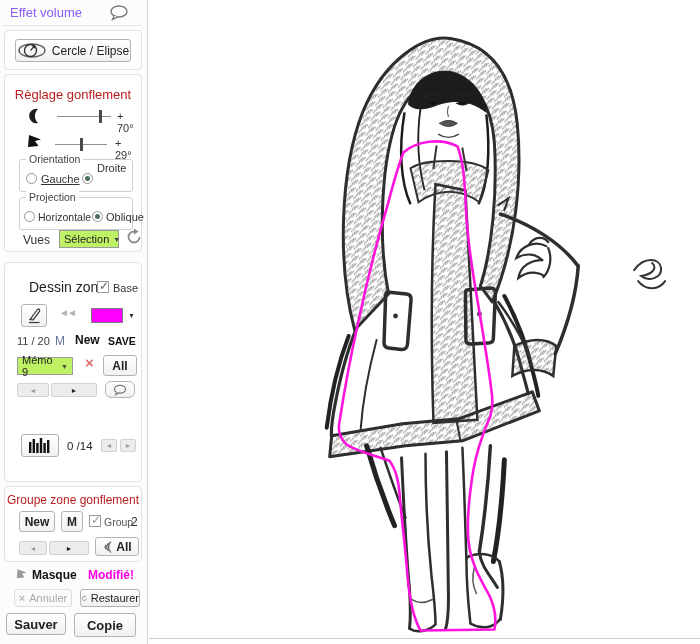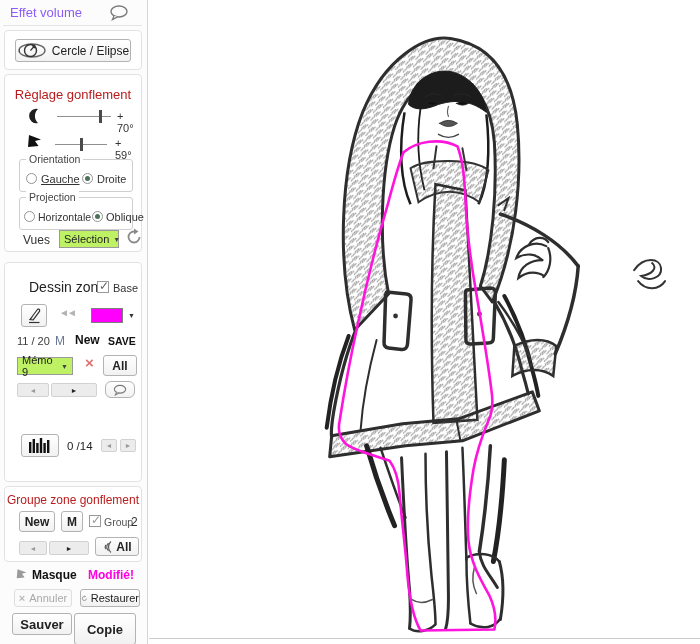--- a/index.html
+++ b/index.html
@@ -82,28 +82,28 @@
         <div class="slider-thumb" style="left:42px;"></div>
       </div>
       <div class="lbl abs" style="left:112px; top:35px;">+ 70°</div>
 
       <svg class="abs" style="left:22px; top:59px;" width="16" height="15" viewBox="0 0 16 15">
         <path d="M1,13 L2,1 L14,5.5 L8,7 L11.5,12 Z" fill="#111"></path>
       </svg>
       <div class="slider-track" style="left:50px; top:69px; width:52px;">
         <div class="slider-thumb" style="left:25px;"></div>
       </div>
-      <div class="lbl abs" style="left:110px; top:62px;">+ 59°</div>
+      <div class="lbl abs" style="left:110px; top:62px;">+ 29°</div>
 
       <div class="fieldset" style="left:14px; top:84px; width:114px; height:33px;">
         <span class="legend">Orientation</span>
         <span class="radio" style="position:absolute; left:6px; top:13px;"></span>
         <span class="lbl" style="position:absolute; left:21px; top:13px;text-decoration:underline;">Gauche</span>
         <span class="radio on" style="position:absolute; left:62px; top:13px;"></span>
-        <span class="lbl" style="position:absolute; left:77px; top:13px;">Droite</span>
+        <span class="lbl" style="position:absolute; left:77px; top:2px;">Droite</span>
       </div>
 
       <div class="fieldset" style="left:14px; top:122px; width:114px; height:33px;">
         <span class="legend">Projection</span>
         <span class="radio" style="position:absolute; left:4px; top:13px;"></span>
         <span class="lbl" style="position:absolute; left:18px; top:13px; font-size:10.5px;">Horizontale</span>
         <span class="radio on" style="position:absolute; left:72px; top:13px;"></span>
         <span class="lbl" style="position:absolute; left:86px; top:13px;">Oblique</span>
       </div>
 
@@ -226,24 +226,24 @@
       <span>Annuler</span>
     </div>
     <div class="btn abs" style="left:80px; top:589px; width:60px; height:18px; font-size:11px;">
       <svg width="11" height="11" viewBox="0 0 18 18" style="margin-right:3px;">
         <path d="M14.5,9 A5.5,5.5 0 1,1 9,3.5" fill="none" stroke="#8a8a8a" stroke-width="2.2"></path>
         <path d="M9,0.5 L13.5,3.5 L9,6.5 Z" fill="#8a8a8a"></path>
       </svg>
       <span>Restaurer</span>
     </div>
 
-    <div class="btn bold abs" style="left:12px; top:613px; width:60px; height:22px; font-size:13px;">
+    <div class="btn bold abs" style="left:6px; top:613px; width:60px; height:22px; font-size:13px;">
       <span>Sauver</span>
     </div>
-    <div class="btn bold abs" style="left:74px; top:613px; width:62px; height:32px; font-size:13px;">
+    <div class="btn bold abs" style="left:74px; top:613px; width:62px; height:24px; font-size:13px;">
       <span>Copie</span>
     </div>
   </div>
 
   <div id="canvas">
     <svg width="551" height="644" viewBox="0 0 552 644">
       <defs>
         <pattern id="fur" width="8" height="8" patternUnits="userSpaceOnUse" patternTransform="rotate(18)">
           <path d="M0,6 L3,0 M4,8 L7,2 M2,8 L5,3" stroke="#4c4c4c" stroke-width="0.8" fill="none" opacity="0.8"></path>
         </pattern>

